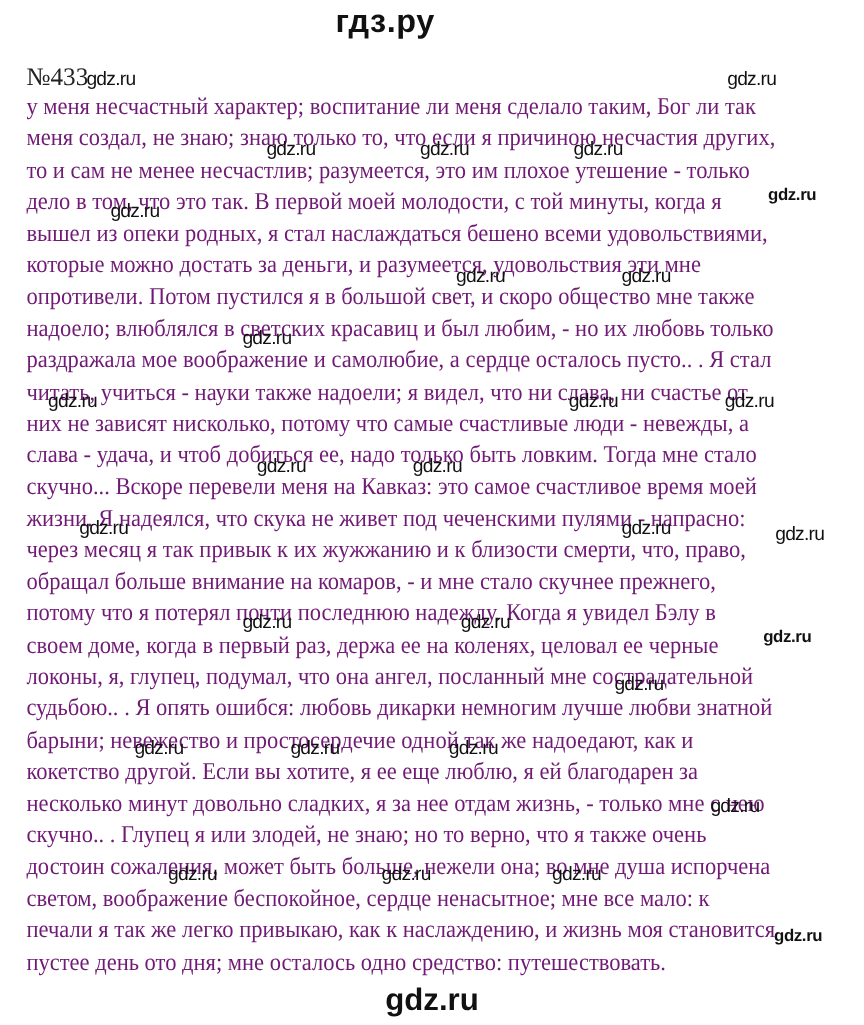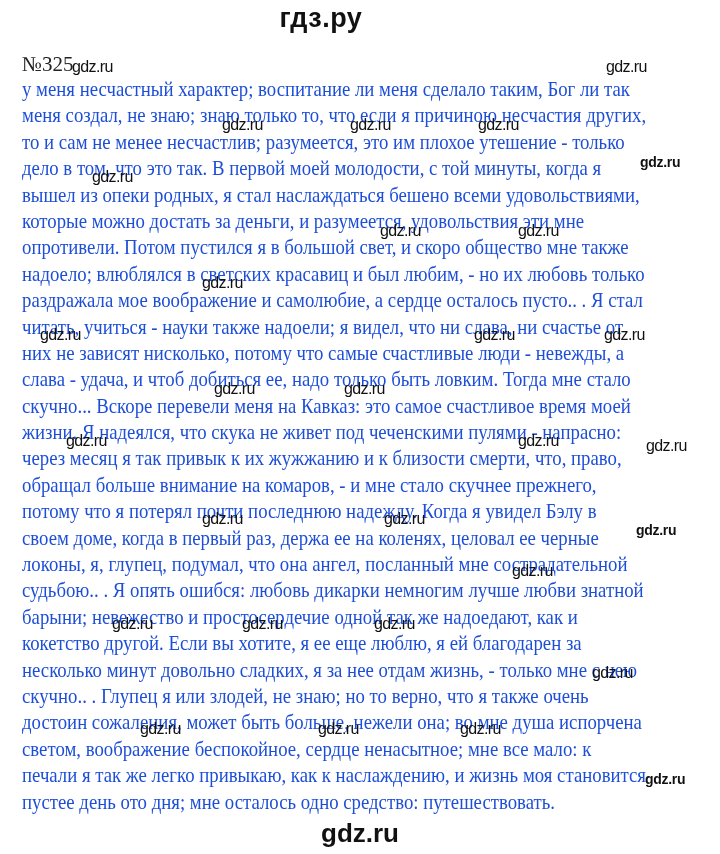--- a/index.html
+++ b/index.html
@@ -1,33 +1,33 @@
 <!DOCTYPE html>
 <html><head>
 <meta charset="utf-8">
 <style>
   html, body { margin:0; padding:0; background:#ffffff; }
   body { width:720px; height:854px; position:relative; overflow:hidden; }
   .header { position:absolute; top:3px; left:0; width:642px; text-align:center;
     font-family:"Liberation Sans", sans-serif; font-weight:bold; font-size:27px; color:#111; letter-spacing:0.5px; }
   .num { position:absolute; top:52px; left:22px; font-family:"Liberation Serif", serif; font-size:21px; color:#222; }
   .body-text { position:absolute; top:76px; left:22px; width:690px; font-family:"Liberation Serif", serif;
-    font-size:20.2px; color:#1d4ed8; }
+    font-size:20.2px; color:#701a75; }
   .line { height:26.4px; line-height:26.4px; white-space:nowrap; transform:scaleX(0.93); transform-origin:left center; }
   .wm { position:absolute; font-family:"Liberation Sans", sans-serif; font-size:16px; color:#111; letter-spacing:-0.6px; }
   .wm.bold { font-weight:bold; font-size:14px; letter-spacing:-0.3px; }
   .footer { position:absolute; top:818px; left:0; width:720px; text-align:center;
     font-family:"Liberation Sans", sans-serif; font-weight:bold; font-size:26px; color:#111; }
 </style>
 </head>
 <body>
 
 <div class="header">гдз.ру</div>
 
-<div class="num">№325</div>
+<div class="num">№433</div>
 
 <div class="body-text">
   <div class="line">у меня несчастный характер; воспитание ли меня сделало таким, Бог ли так</div>
   <div class="line">меня создал, не знаю; знаю только то, что если я причиною несчастия других,</div>
   <div class="line">то и сам не менее несчастлив; разумеется, это им плохое утешение - только</div>
   <div class="line">дело в том, что это так. В первой моей молодости, с той минуты, когда я</div>
   <div class="line">вышел из опеки родных, я стал наслаждаться бешено всеми удовольствиями,</div>
   <div class="line">которые можно достать за деньги, и разумеется, удовольствия эти мне</div>
   <div class="line">опротивели. Потом пустился я в большой свет, и скоро общество мне также</div>
   <div class="line">надоело; влюблялся в светских красавиц и был любим, - но их любовь только</div>

